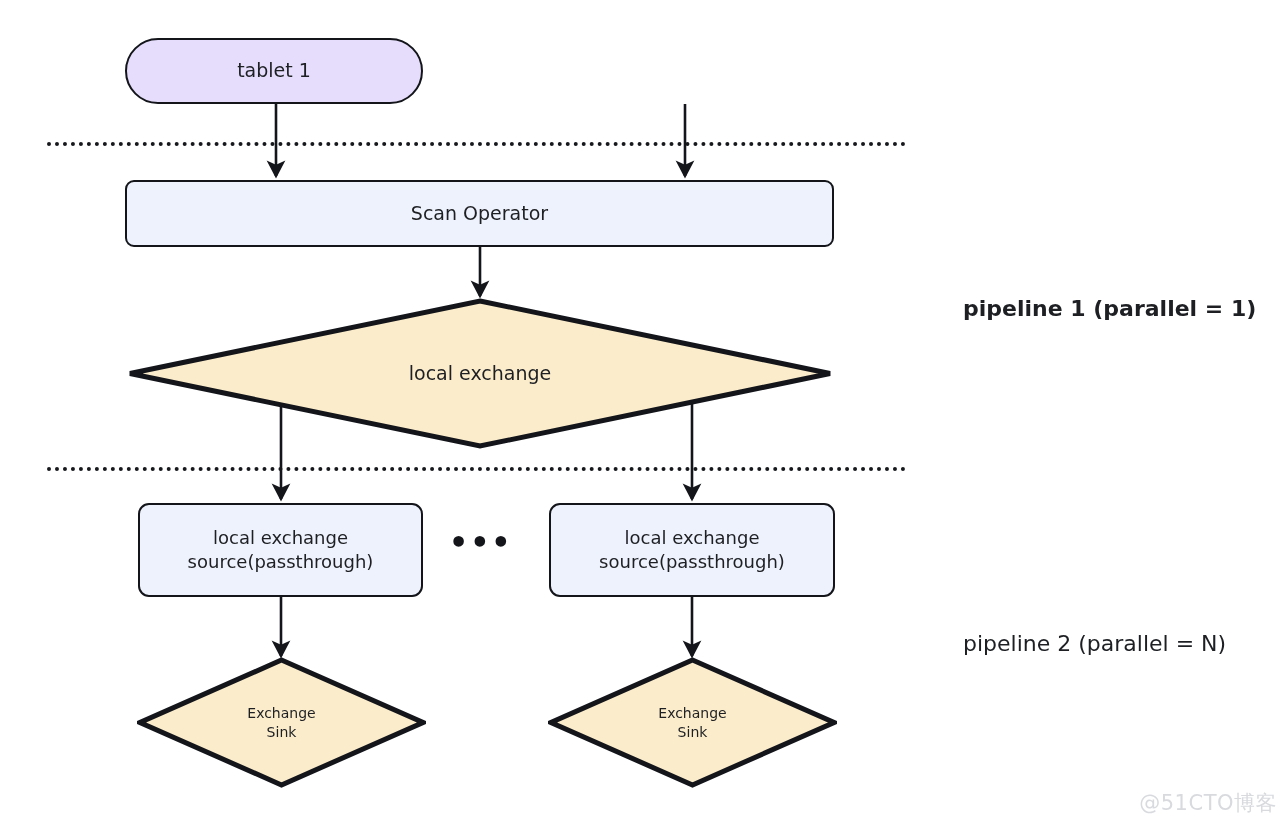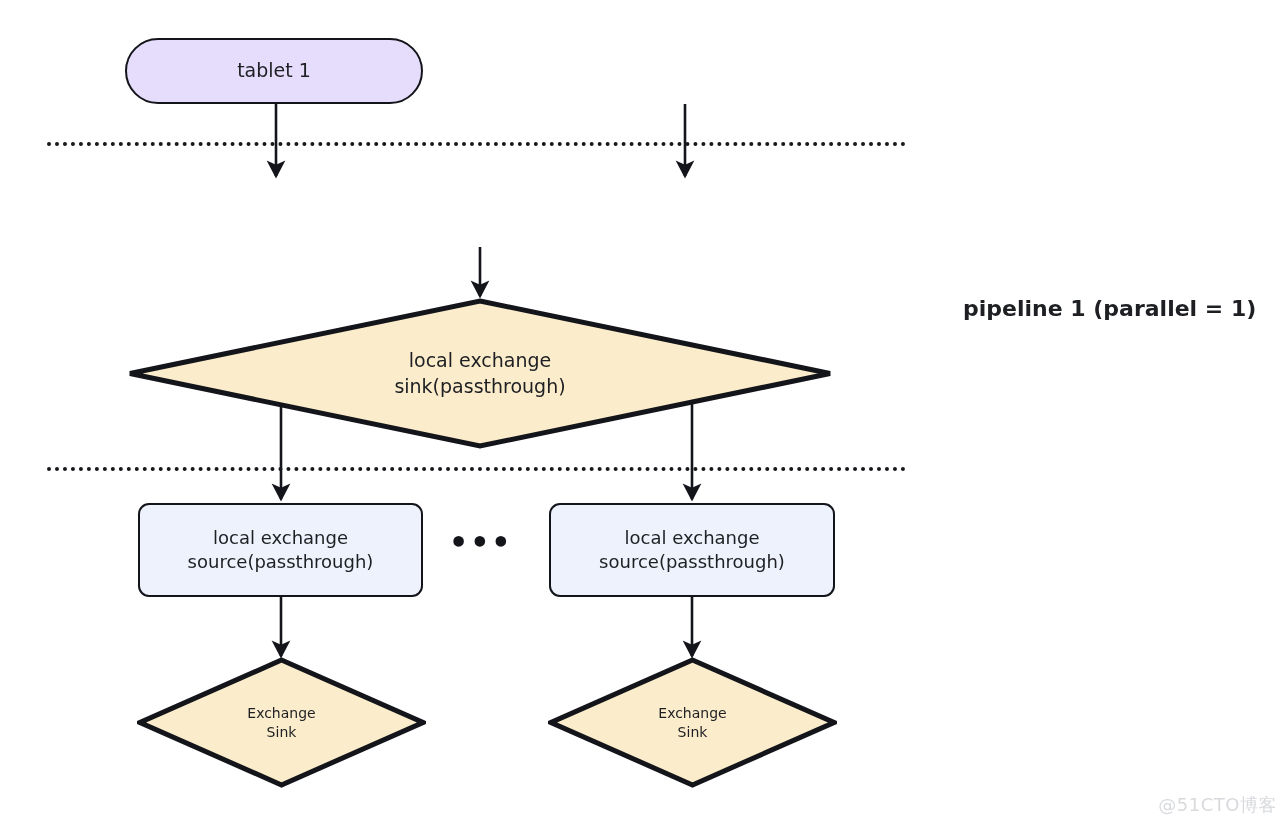--- a/index.html
+++ b/index.html
@@ -91,21 +91,21 @@
     letter-spacing: 2px;
     color: #13151a;
     font-weight: 700;
     line-height: 1;
     z-index: 4;
   }
   .watermark {
     position: absolute;
     right: 14px;
     bottom: 6px;
-    font-size: 18px;
+    font-size: 21px;
     color: #d8dade;
     letter-spacing: 0.5px;
     z-index: 5;
   }
   #arrows {
     position: absolute;
     inset: 0;
     z-index: 1;
     pointer-events: none;
   }
@@ -137,29 +137,31 @@
     <line x1="681" y1="597" x2="681" y2="656" stroke="#13151a" stroke-width="2.6" marker-end="url(#arrowhead)"></line>
   </svg>
 
   <div class="node rounded-pill" style="left:114px; top:38px; width:298px; height:66px;">
     <span>tablet 1</span>
   </div>
 
 
   <div class="dotted-sep" style="left:36px; top:142px; width:859px;"></div>
 
+  <div class="node rect-box" style="left:114px; top:180px; width:709px; height:67px;">
+    <span>Scan Operator</span>
+  </div>
 
   <div class="diamond-wrap diamond-big" style="left:116px; top:298px; width:706px; height:151px;">
     <svg width="706" height="151" viewBox="0 0 706 151">
       <polygon points="353,3 703,75.5 353,148 3,75.5" fill="#fbeccb" stroke="#13151a" stroke-width="5" stroke-linejoin="miter"></polygon>
     </svg>
     <div class="diamond-label">
       <div>
         <div>local exchange</div>
-        <div>sink(passthrough)</div>
       </div>
     </div>
   </div>
 
   <div class="dotted-sep" style="left:36px; top:467px; width:859px;"></div>
 
   <div class="node rect-box small" style="left:127px; top:503px; width:285px; height:94px;">
     <div>
       <div>local exchange</div>
       <div>source(passthrough)</div>
@@ -194,16 +196,17 @@
     <div class="diamond-label">
       <div>
         <div>Exchange</div>
         <div>Sink</div>
       </div>
     </div>
   </div>
 
   <div class="pipeline-label" style="left:952px; top:296px;font-weight:bold;">pipeline 1 (parallel = 1)</div>
 
+  <div class="pipeline-label" style="left:952px; top:631px;">pipeline 2 (parallel = N)</div>
 
   <div class="watermark">@51CTO博客</div>
 
 </div>
 
 </body></html>

